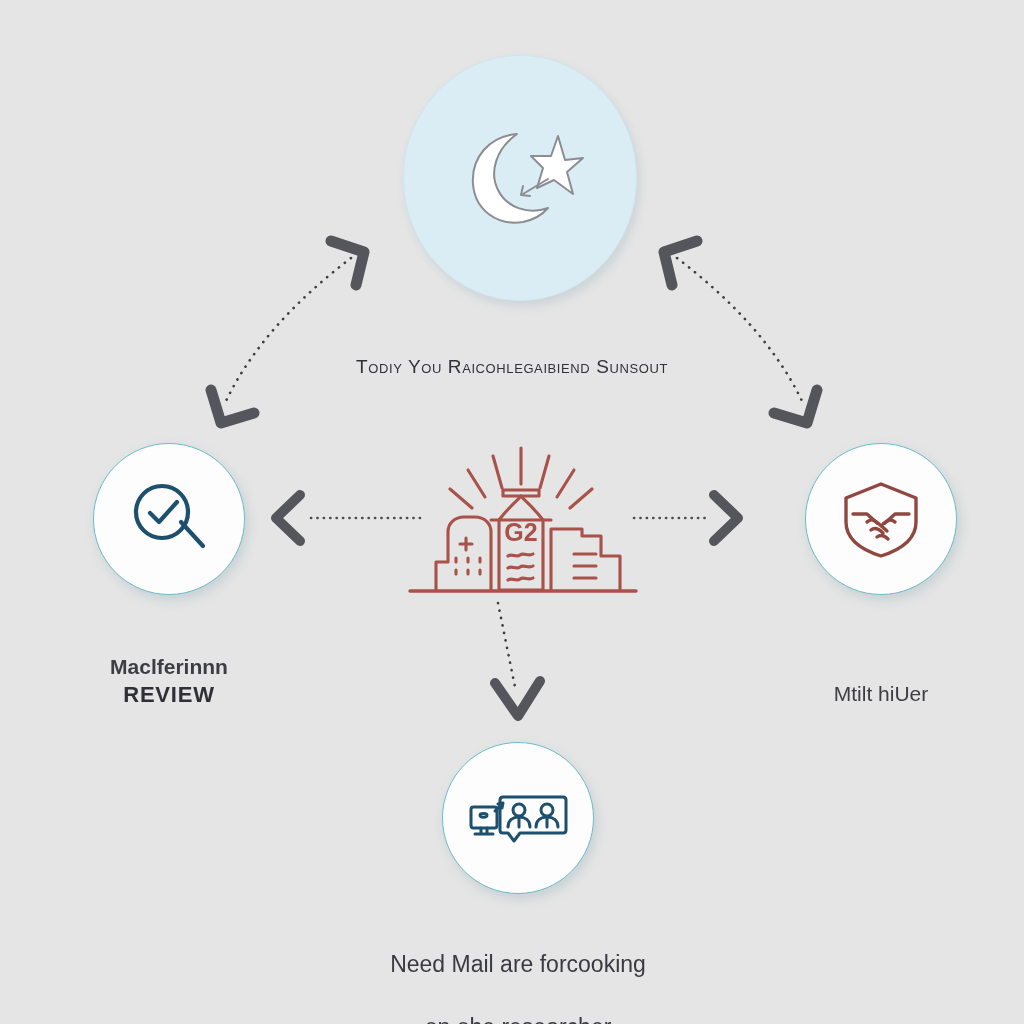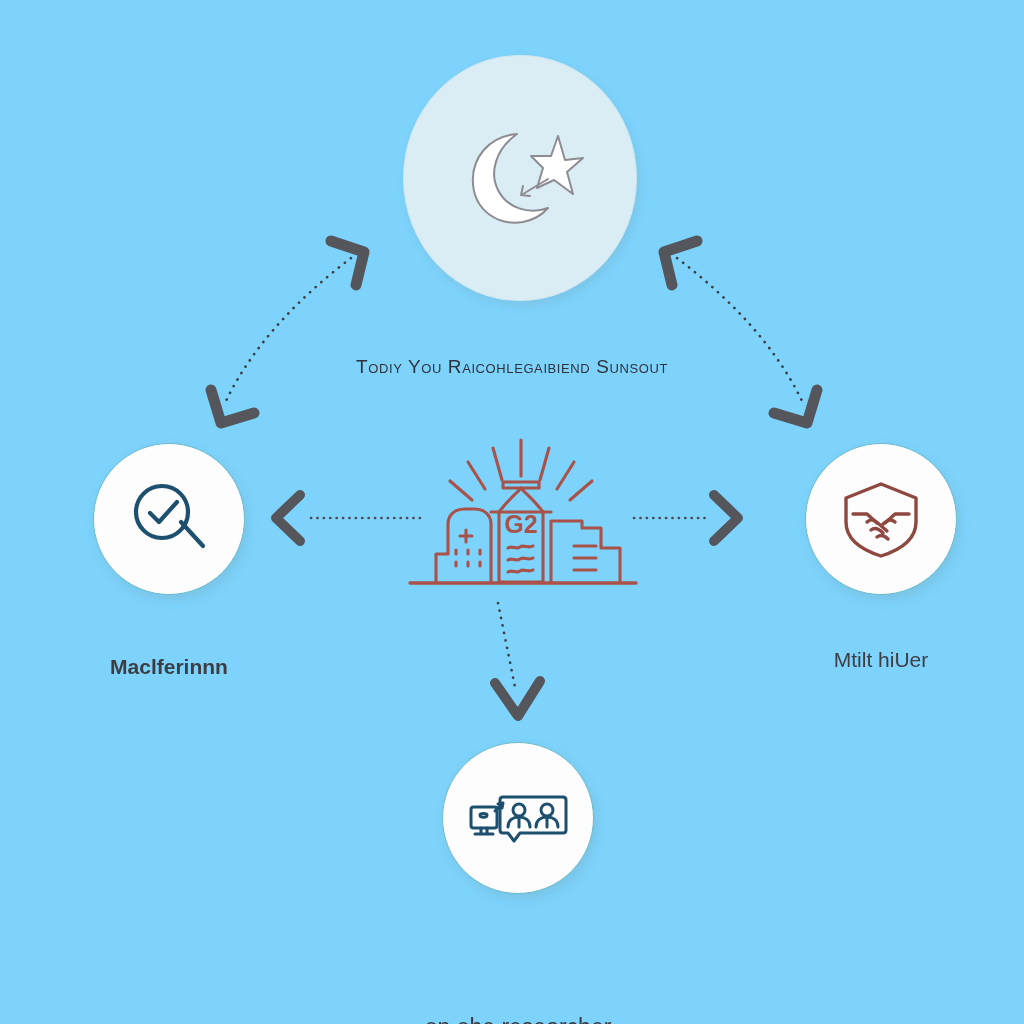--- a/index.html
+++ b/index.html
@@ -15,21 +15,21 @@
     font-family: "Liberation Sans", sans-serif;
     position: relative;
     -webkit-font-smoothing: antialiased;
   }
 
   #stage {
     position: absolute;
     left: 0; top: 0;
     width: 1024px;
     height: 1024px;
-    background: #7dd3fc;
+    background: #e5e5e5;
   }
 
   
   #connectors {
     position: absolute;
     left: 0; top: 0;
     width: 1024px;
     height: 1024px;
     pointer-events: none;
     z-index: 1;
@@ -172,21 +172,21 @@
 
         <path d="M93 61 L68 76" fill="none" stroke="#8c8c92" stroke-width="2" stroke-linecap="round"></path>
         <path d="M68 68 L66 77 L75 78" fill="none" stroke="#8c8c92" stroke-width="2" stroke-linecap="round" stroke-linejoin="round"></path>
       </svg>
     </div>
   </div>
 
   <div class="caption caption-edge" style="left:262px; top:354px; width:500px;">Todiy you raicohlegaibiend sunsout</div>
 
   <div class="node" style="left:392px; top:430px; width:258px; height:175px;">
-    <div class="node-circle circle-bare" style="left:0; top:4px; width:258px; height:175px;justify-content:center;">
+    <div class="node-circle circle-bare" style="left:0; top:12px; width:258px; height:175px;justify-content:center;">
       <svg class="node-icon" width="250" height="172" viewBox="0 0 250 172">
         <g fill="none" stroke="#a8524a" stroke-width="3.1" stroke-linecap="round" stroke-linejoin="round">
 
           <path d="M125 4 L125 40"></path>
           <path d="M97 12 L106 44"></path>
           <path d="M153 12 L144 44"></path>
           <path d="M72 26 L89 53"></path>
           <path d="M178 26 L161 53"></path>
           <path d="M54 45 L76 64"></path>
           <path d="M196 45 L174 64"></path>
@@ -223,20 +223,21 @@
         <g fill="none" stroke="#1d4f6e" stroke-width="4.2" stroke-linecap="round" stroke-linejoin="round">
           <circle cx="36" cy="36" r="26"></circle>
           <path d="M24 37 L33 46 L51 26"></path>
           <path d="M55 46 L77 70"></path>
         </g>
       </svg>
     </div>
   </div>
   <div class="caption caption-node" style="left:45px; top:625px; width:248px;font-weight:bold;">
     <span>Maclferinnn</span>
+    <span class="line-em">REVIEW</span>
   </div>
 
   <div class="node" style="left:805px; top:443px; width:152px; height:152px;">
     <div class="node-circle circle-satellite" style="left:0; top:0; width:152px; height:152px;">
       <svg class="node-icon" width="88" height="82" viewBox="0 0 88 82">
         <g fill="none" stroke="#8f4840" stroke-width="3.4" stroke-linecap="round" stroke-linejoin="round">
 
           <path d="M44 6 L79 20 L79 44 C79 62 63 72 44 78
                    C25 72 9 62 9 44 L9 20 Z"></path>
 
@@ -244,21 +245,21 @@
           <path d="M72 36 L58 36 L48 45"></path>
 
           <path d="M30 44 C34 40 38 42 42 46 L50 53"></path>
           <path d="M58 44 C54 40 50 42 46 46"></path>
           <path d="M34 52 C38 49 42 51 46 55"></path>
           <path d="M40 59 C44 56 48 58 51 61"></path>
         </g>
       </svg>
     </div>
   </div>
-  <div class="caption caption-node" style="left:757px; top:618px; width:248px;">
+  <div class="caption caption-node" style="left:757px; top:652px; width:248px;">
     <span>Mtilt hiUer</span>
   </div>
 
   <div class="node" style="left:442px; top:742px; width:152px; height:152px;">
     <div class="node-circle circle-satellite" style="left:0; top:0; width:152px; height:152px;">
       <svg class="node-icon" width="100" height="66" viewBox="0 0 100 66">
         <g fill="none" stroke="#1d4f6e" stroke-width="3" stroke-linecap="round" stroke-linejoin="round">
 
           <rect x="3" y="22" width="26" height="21" rx="2.5"></rect>
           <path d="M13 43 L13 49 M19 43 L19 49 M7 49 L25 49"></path>
@@ -276,17 +277,17 @@
           <path d="M51 32 L51 42"></path>
 
           <circle cx="79" cy="25" r="6"></circle>
           <path d="M68 42 C68 35 73 32 79 32 C85 32 90 35 90 42"></path>
           <path d="M79 32 L79 42"></path>
         </g>
       </svg>
     </div>
   </div>
   <div class="caption caption-bottom" style="left:312px; top:917px; width:412px;">
-    <br>
+    <span>Need Mail are forcooking</span><br>
     <span>on ohe researcher</span>
   </div>
 
 </div>
 
 </body></html>

